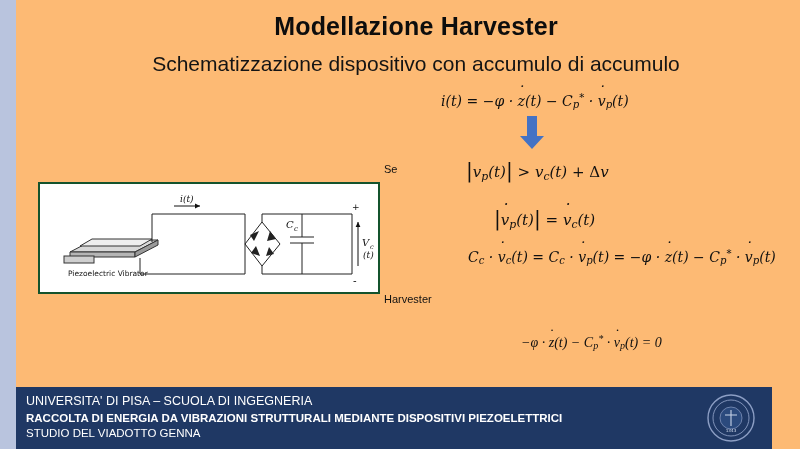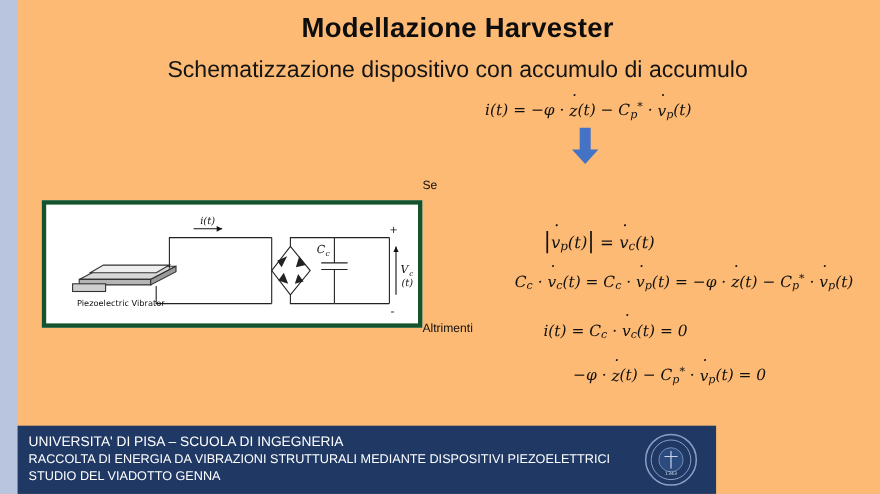--- a/index.html
+++ b/index.html
@@ -44,21 +44,21 @@
   }
 
   
   .figure-box {
     position: absolute;
     left: 22px;
     top: 182px;
     width: 338px;
     height: 108px;
     background: #ffffff;
-    border: 4px solid #14532d;
+    border: 2px solid #14532d;
   }
   .fig-svg { display: block; }
 
   
   .eq {
     position: absolute;
     color: #101010;
     font-family: "DejaVu Serif", serif;
     font-style: italic;
     white-space: nowrap;
@@ -82,58 +82,58 @@
     font-size: 11px;
     color: #111;
   }
   .lbl-se { left: 368px; top: 163px; }
   .lbl-alt { left: 368px; top: 293px; }
 
   .eq-cond { left: 450px; top: 158px; font-size: 15px; }
   .eq-2 { left: 478px; top: 206px; font-size: 15px; }
   .eq-3 { left: 452px; top: 248px; font-size: 14px; }
   .eq-4 { left: 478px; top: 293px; font-size: 14px; }
-  .eq-5 { left: 505px; top: 333px; font-size: 14px; }
+  .eq-5 { left: 505px; top: 333px; font-size: 14px; font-family: Liberation Serif, serif; }
 
   .sub { font-size: 0.72em; vertical-align: -0.25em; }
   .sup { font-size: 0.72em; vertical-align: 0.45em; }
   .dotted { position: relative; }
   .dotted::after {
     content: "˙";
     position: absolute;
     left: 50%;
     top: -0.62em;
     transform: translateX(-55%);
     font-size: 1.1em;
   }
   .bar { font-style: normal; }
 
   
   .footer {
     position: absolute;
     left: 0;
     bottom: 0;
-    width: 635px;
+    width: 756px;
     height: 62px;
     background: #1f3864;
     color: #ffffff;
   }
   .footer-line1 {
     position: absolute;
     left: 10px;
     top: 7px;
     font-size: 12.5px;
     font-weight: normal;
   }
   .footer-line2 {
     position: absolute;
     left: 10px;
     top: 25px;
     font-size: 11.5px;
-    font-weight: normal;
+    font-weight: bold;
   }
   .footer-line3 {
     position: absolute;
     left: 10px;
     top: 40px;
     font-size: 11.5px;
     font-weight: normal;
   }
   .footer-seal {
     position: absolute;
@@ -203,34 +203,34 @@
 
   <div class="eq eq-top">
     i(t) = −φ · <span class="dotted">z</span>(t) − C<span class="sub">p</span><span class="sup">*</span> · <span class="dotted">v</span><span class="sub">p</span>(t)
   </div>
 
   <svg class="arrow" viewBox="0 0 26 34">
     <polygon points="8,0 18,0 18,20 25,20 13,33 1,20 8,20" fill="#4472c4"></polygon>
   </svg>
 
   <div class="lbl lbl-se">Se</div>
-  <div class="lbl lbl-alt">Altrimenti</div>
-
+  <div class="lbl lbl-alt">Harvester</div>
+
+  <div class="eq eq-cond">
+    <span style="font-size:1.35em; font-style:normal;">|</span>v<span class="sub">p</span>(t)<span style="font-size:1.35em; font-style:normal;">|</span> &gt; v<span class="sub">c</span>(t) + <span class="bar">Δ</span>v
+  </div>
 
   <div class="eq eq-3">
     C<span class="sub">c</span> · <span class="dotted">v</span><span class="sub">c</span>(t) = C<span class="sub">c</span> · <span class="dotted">v</span><span class="sub">p</span>(t) = −φ · <span class="dotted">z</span>(t) − C<span class="sub">p</span><span class="sup">*</span> · <span class="dotted">v</span><span class="sub">p</span>(t)
   </div>
 
   <div class="eq eq-2">
     <span style="font-size:1.35em; font-style:normal;">|</span><span class="dotted">v</span><span class="sub">p</span>(t)<span style="font-size:1.35em; font-style:normal;">|</span> = <span class="dotted">v</span><span class="sub">c</span>(t)
   </div>
 
-  <div class="eq eq-4">
-    i(t) = C<span class="sub">c</span> · <span class="dotted">v</span><span class="sub">c</span>(t) = 0
-  </div>
 
   <div class="eq eq-5">
     −φ · <span class="dotted">z</span>(t) − C<span class="sub">p</span><span class="sup">*</span> · <span class="dotted">v</span><span class="sub">p</span>(t) = 0
   </div>
 
   <div class="footer">
     <div class="footer-line1">UNIVERSITA' DI PISA – SCUOLA DI INGEGNERIA</div>
     <div class="footer-line2">RACCOLTA DI ENERGIA DA VIBRAZIONI STRUTTURALI MEDIANTE DISPOSITIVI PIEZOELETTRICI</div>
     <div class="footer-line3">STUDIO DEL VIADOTTO GENNA</div>
     <svg class="footer-seal" viewBox="0 0 50 50">

